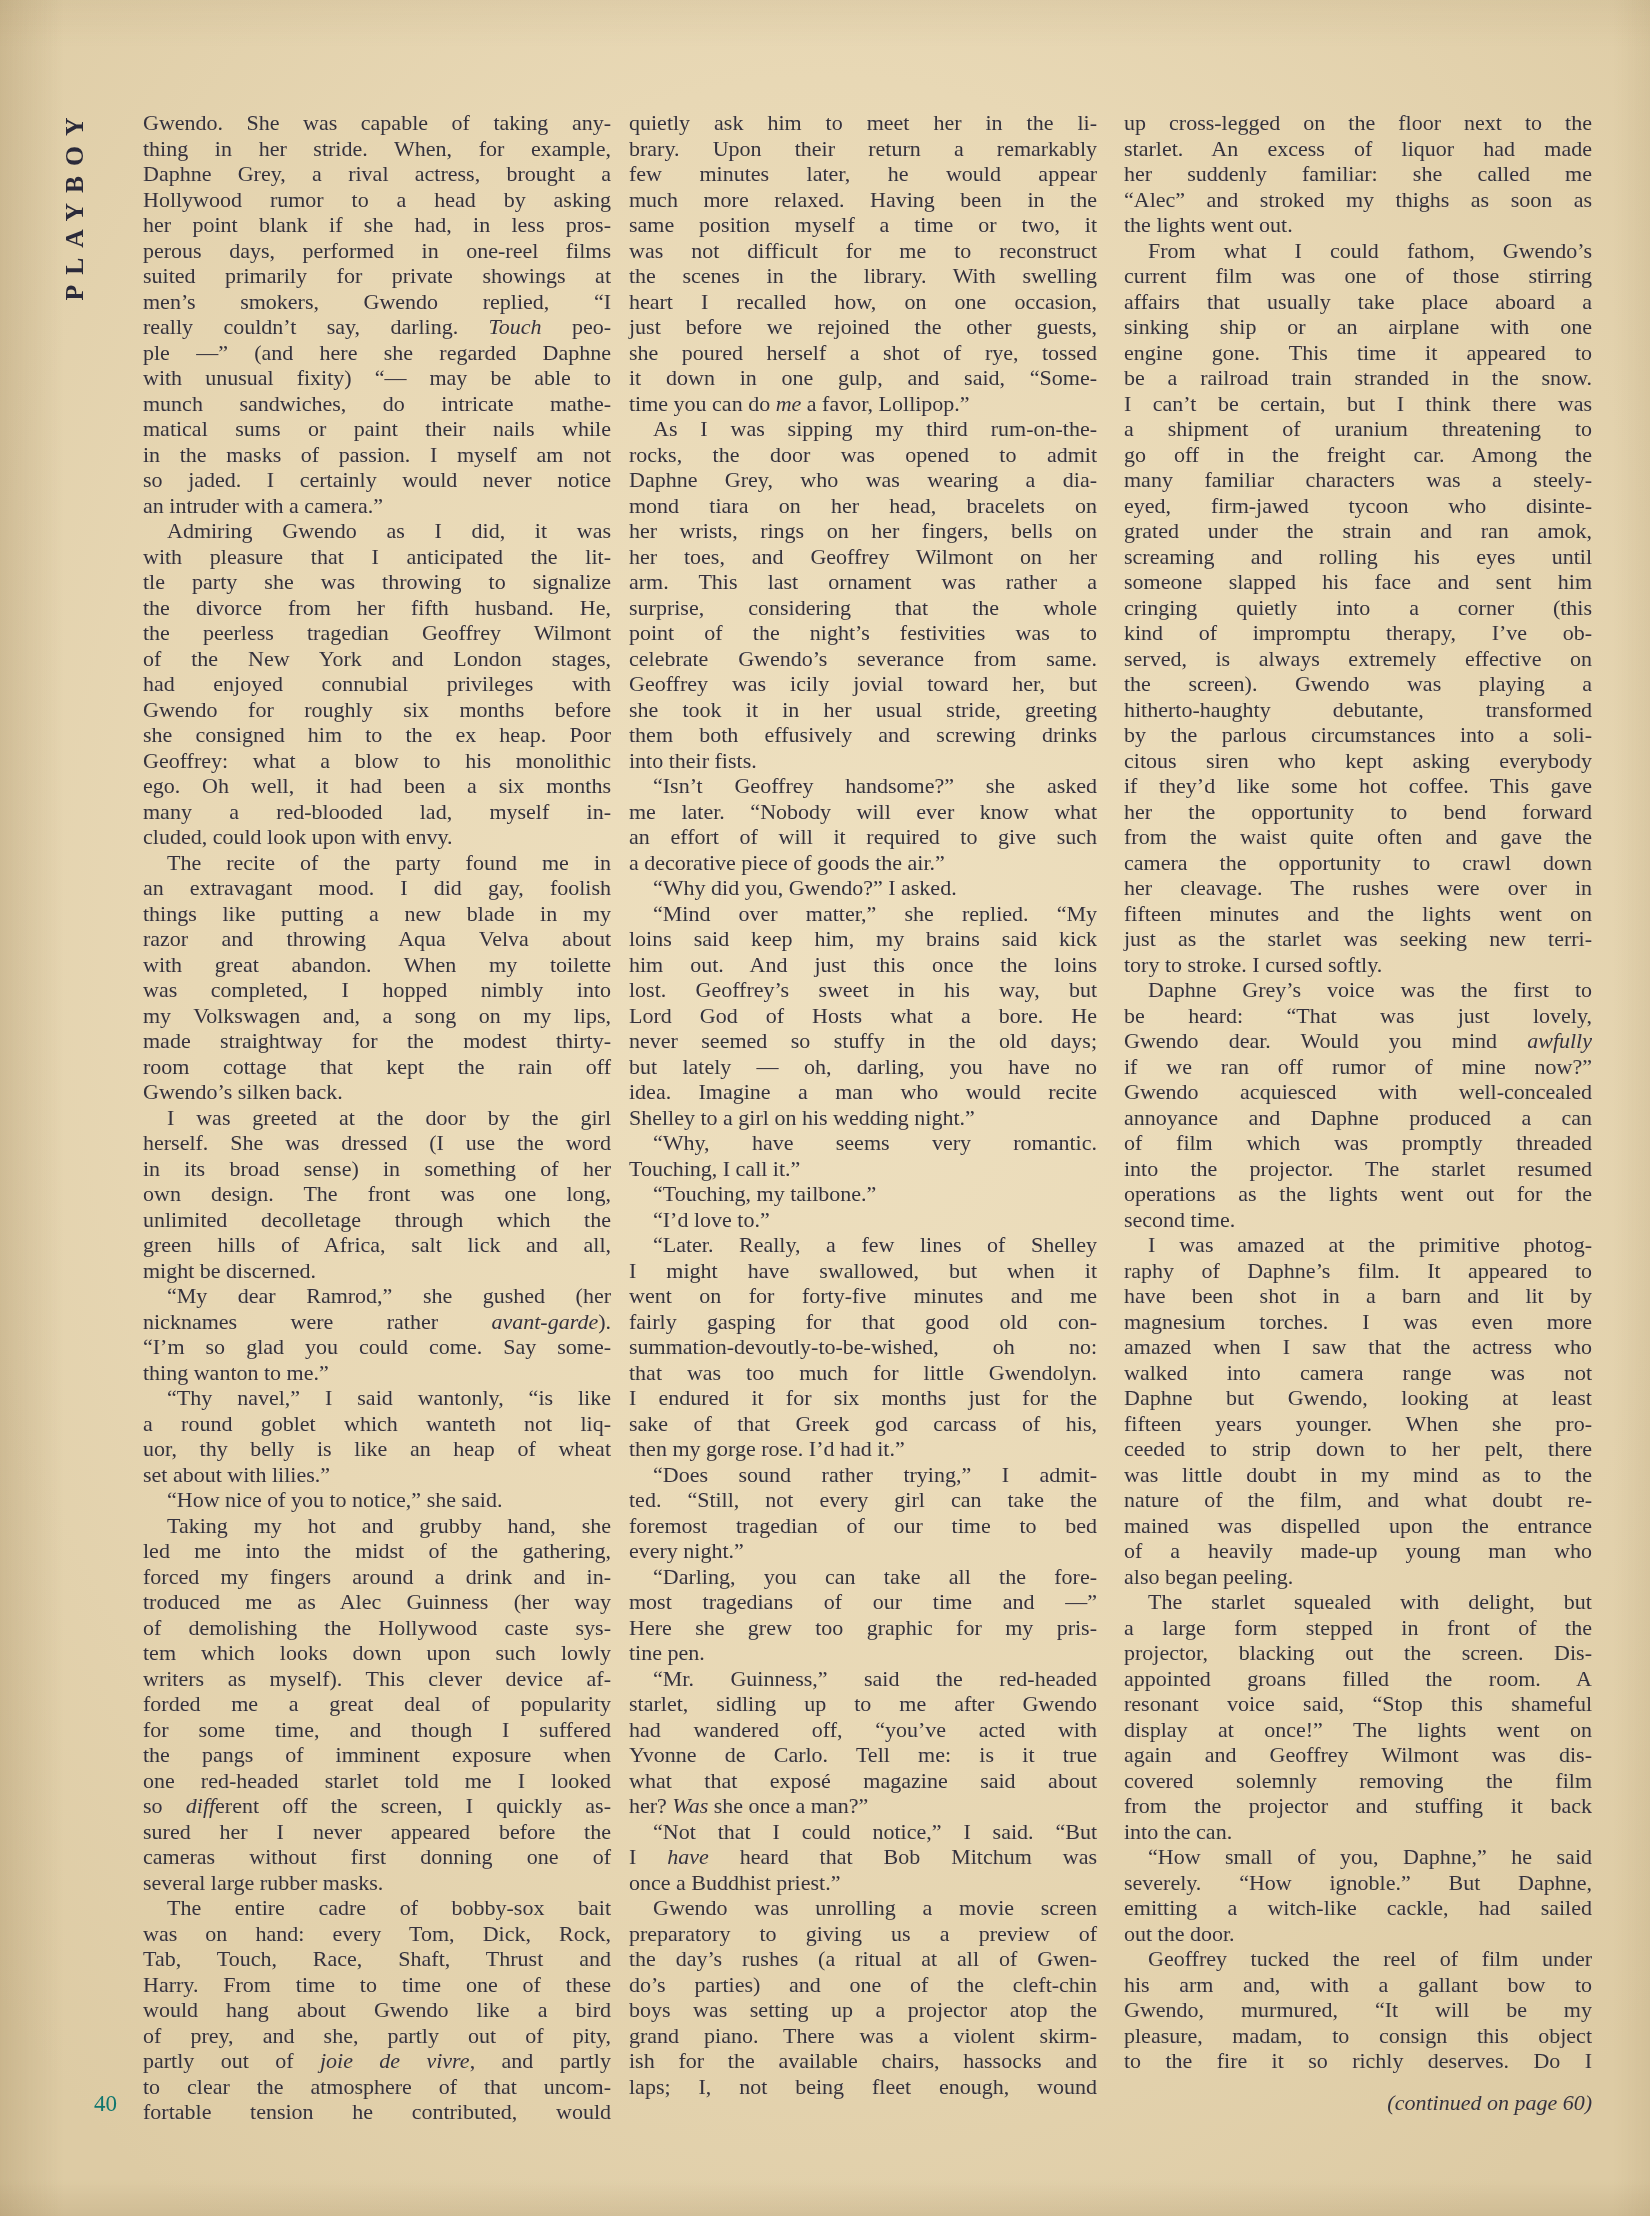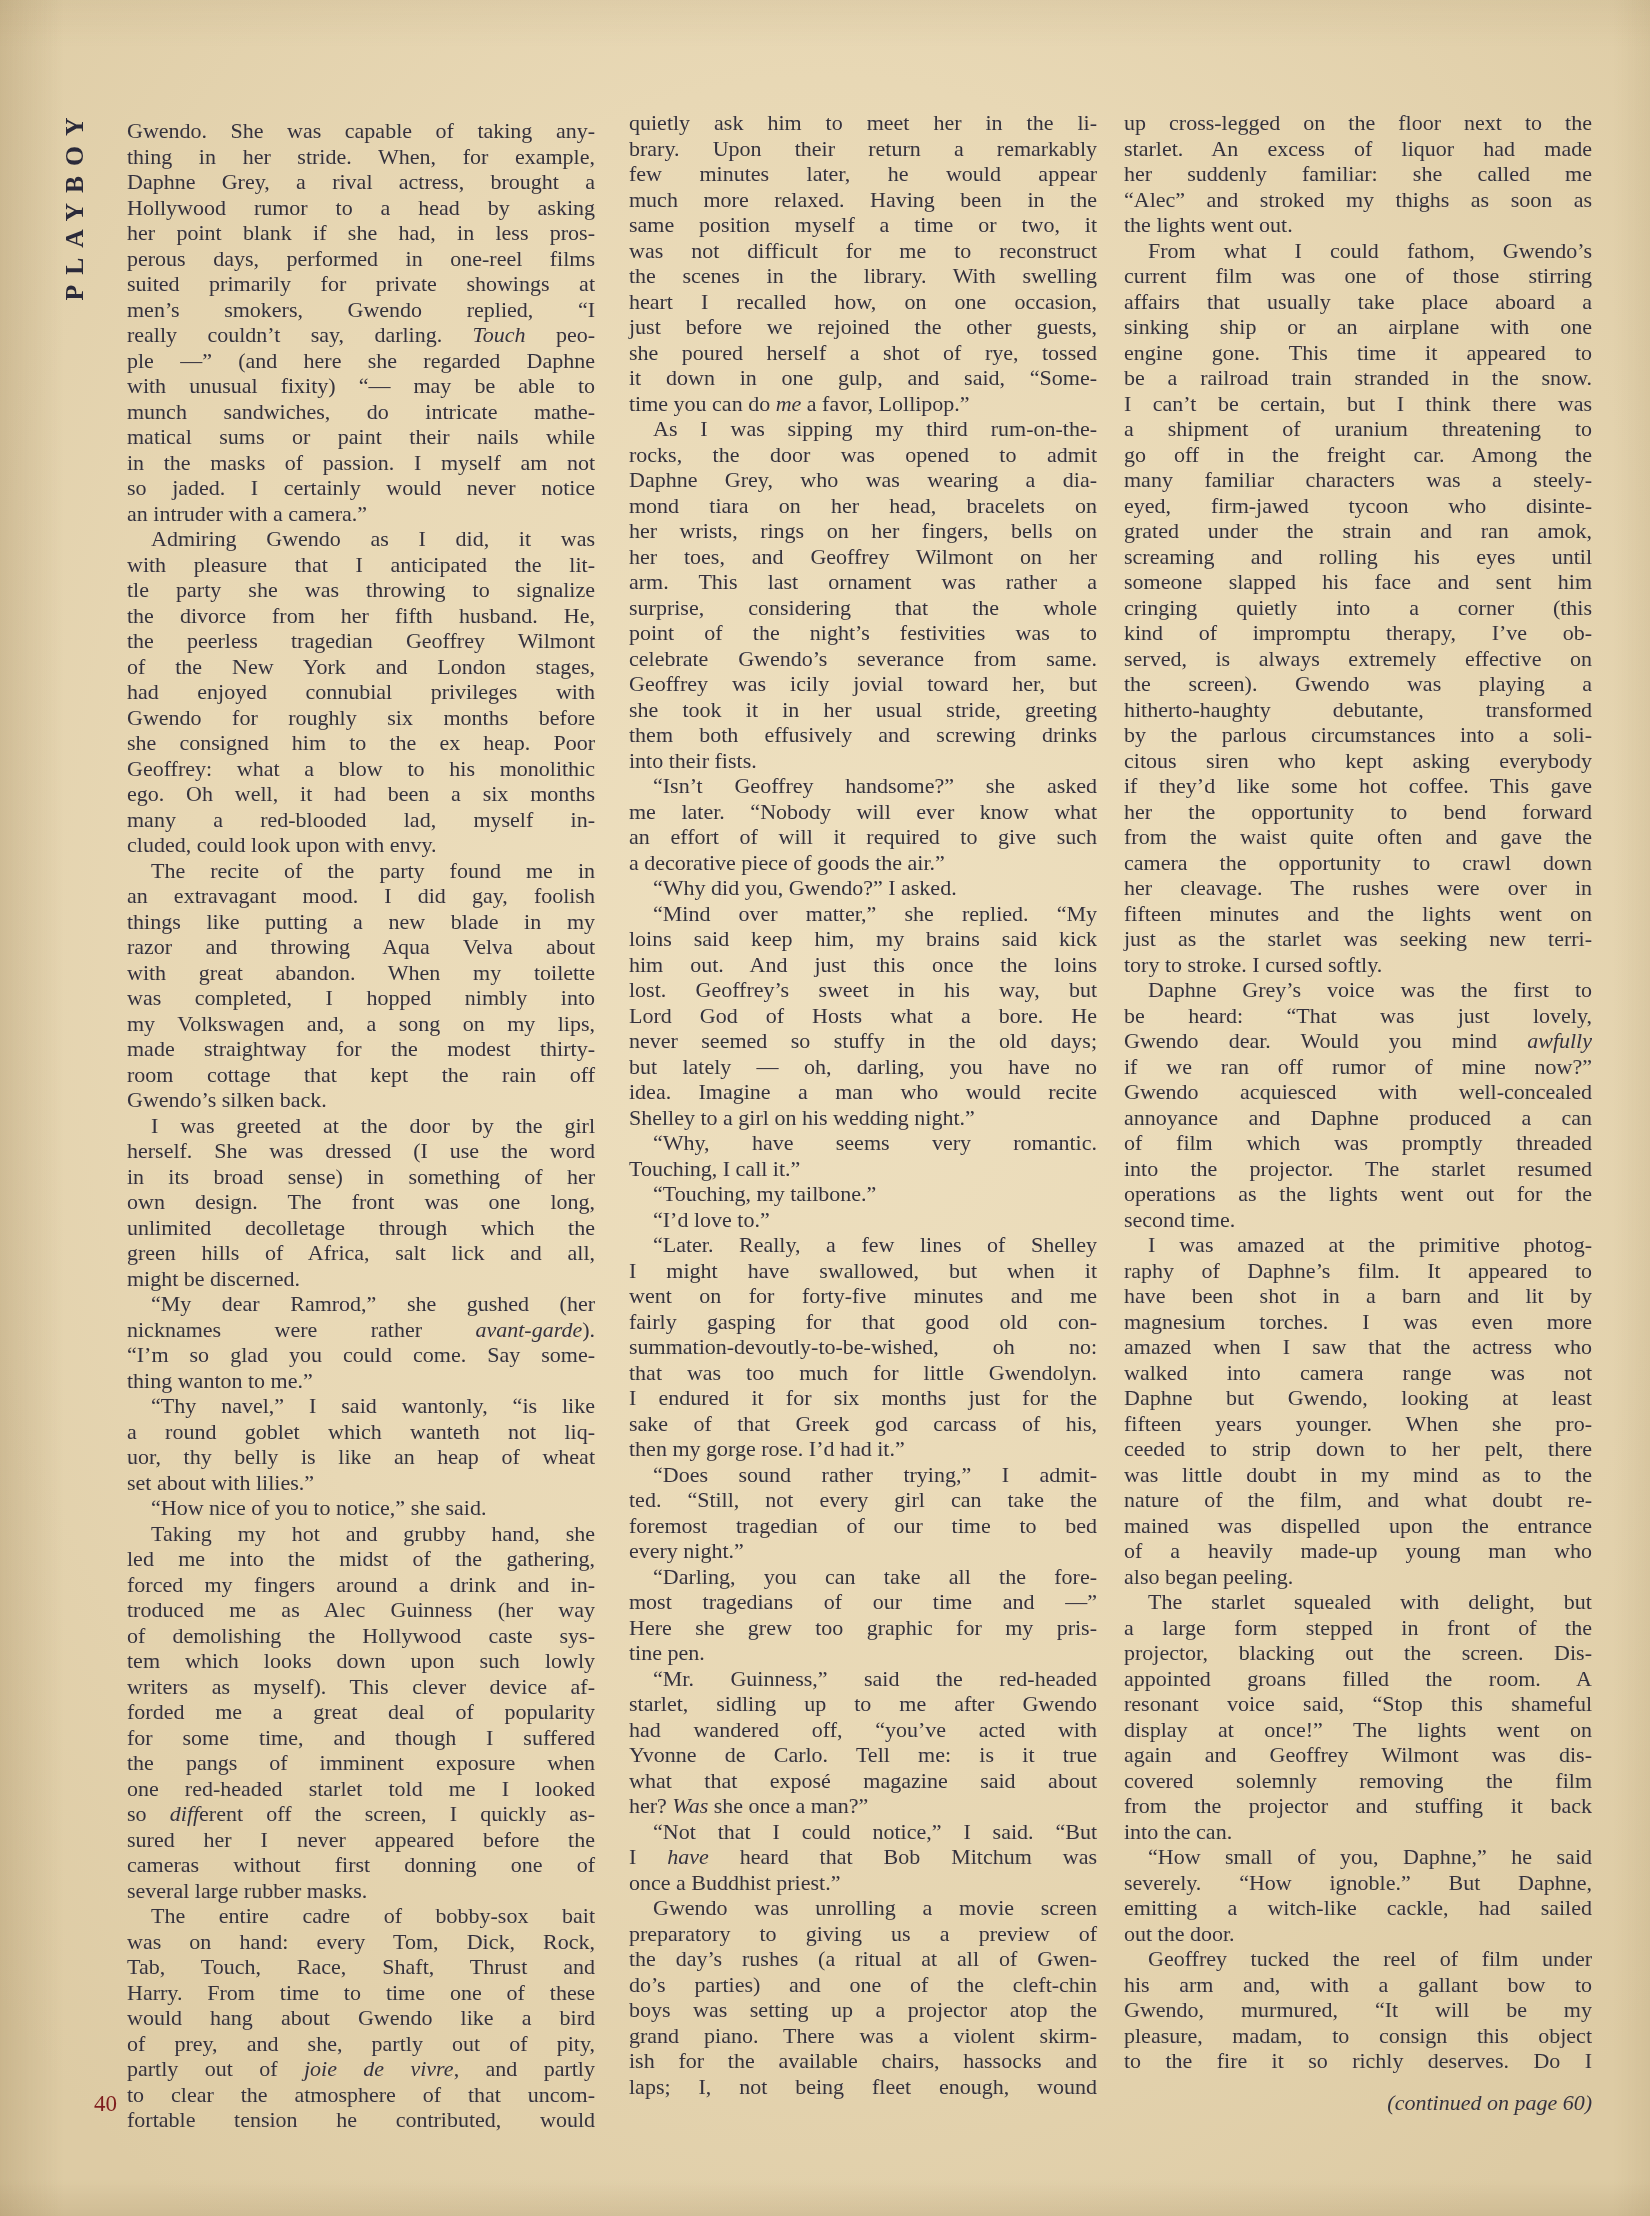--- a/index.html
+++ b/index.html
@@ -12,38 +12,38 @@
       linear-gradient(180deg, rgba(125,97,52,0.08), rgba(125,97,52,0) 47px),
       linear-gradient(0deg,   rgba(125,97,52,0.14), rgba(125,97,52,0) 37px),
       radial-gradient(ellipse 1146px 1550px at 50% 42%, #eee0c0 0%, #e8d8b5 55%, #ddcba4 100%);
     font-family: "Liberation Serif", "DejaVu Serif", serif;
     color: #35323e;
   }
   .column {
     position: absolute; top: 110px; width: 468px;
     font-size: 22px; line-height: 25.5px;
   }
-  #col1 { left: 127px; margin-top: 8px; }
+  #col1 { left: 143px; }
   #col2 { left: 629px; }
   #col3 { left: 1124px; }
   .ln { text-align: justify; text-align-last: justify; }
   .ln.pe { text-align-last: left; }
   .ln.ps { text-indent: 24px; }
   .ln.rt { text-align-last: right; margin-top: 16px; }
   .ln i { font-style: italic; }
   #spine {
     position: absolute; left: 75px; top: 204px;
     transform: translate(-50%, -50%) rotate(-90deg);
     font-family: "Liberation Serif", "DejaVu Serif", serif;
     font-weight: 700; font-size: 25.6px; letter-spacing: 10px;
     color: #2b2a3a; white-space: nowrap;
   }
   #folio {
     position: absolute; left: 94px; top: 2091px;
-    font-size: 23px; color: #7f1d1d;
+    font-size: 23px; color: #0f766e;
   }
 </style>
 </head>
 <body>
 
 <main>
   <div id="spine">PLAYBOY</div>
   <div id="folio">40</div>
   <section class="column" id="col1">
       <div class="ln"><span>Gwendo. She was capable of taking any-</span></div>

